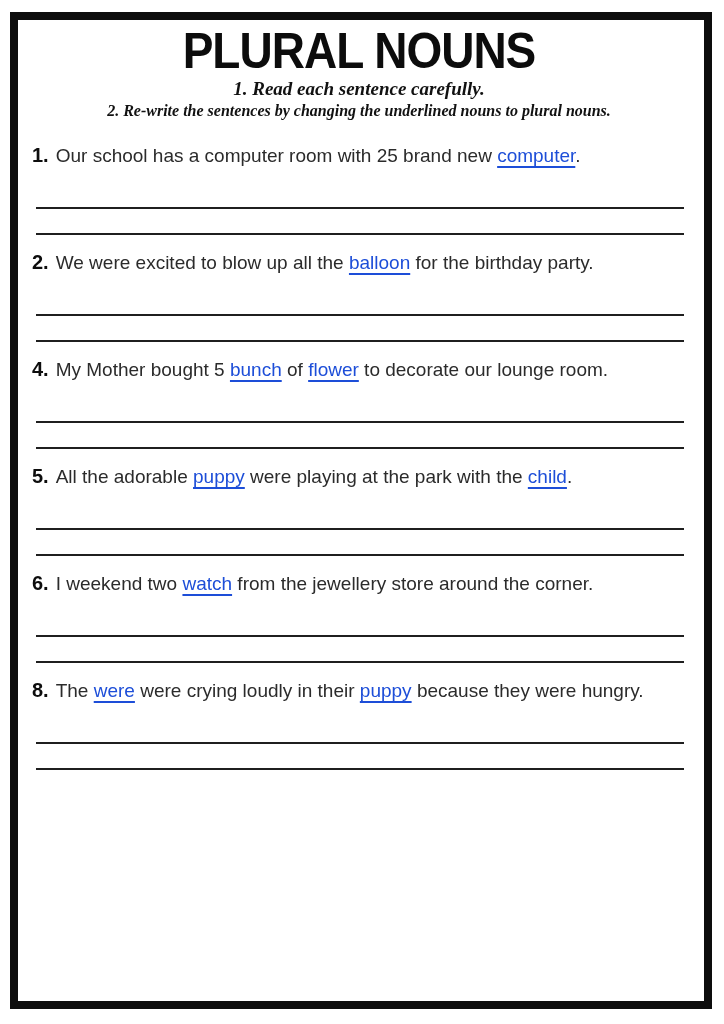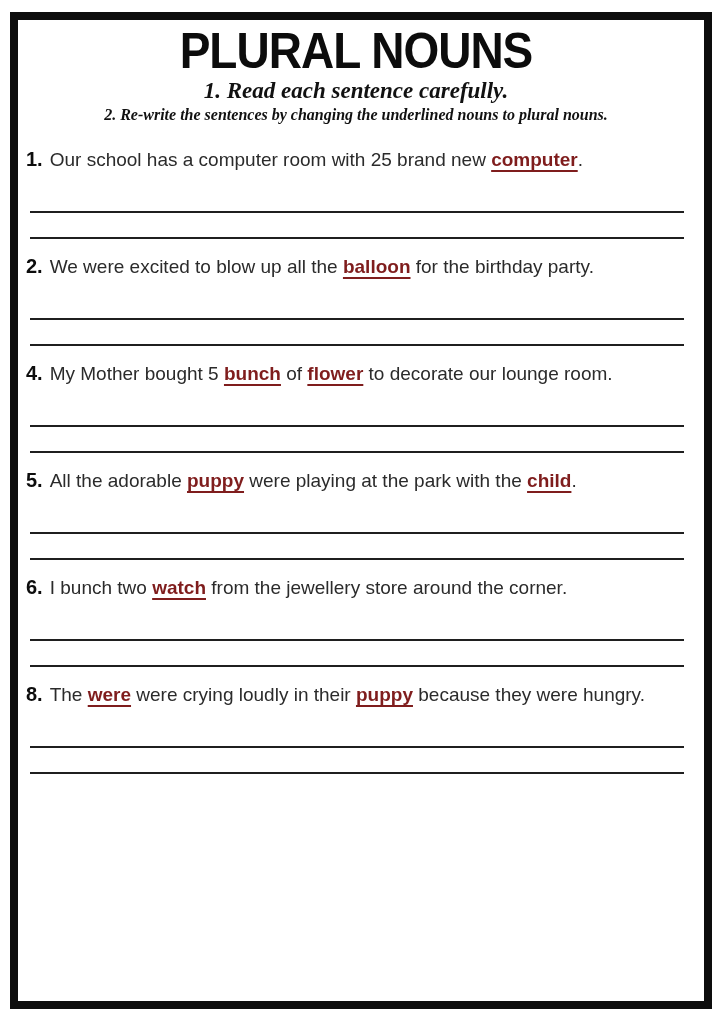--- a/index.html
+++ b/index.html
@@ -12,60 +12,60 @@
   }
   .frame {
     position: absolute;
     left: 10px; top: 12px;
     width: 702px; height: 997px;
     border: 8px solid #0d0d0d;
     box-sizing: border-box;
     background: #ffffff;
   }
   .content {
-    padding: 4px 18px 0 8px;
+    padding: 4px 18px 0 14px;
   }
   .title {
     margin: 2px 0 0 0;
     text-align: center;
     font-size: 46px;
     line-height: 1.0;
     font-weight: 800;
     letter-spacing: -1px;
     color: #0c0c0c;
     transform: scaleY(1.08);
     transform-origin: top center;
     font-family: "Liberation Sans", sans-serif;
   }
   .instr {
     text-align: center;
     font-family: "Liberation Serif", serif;
     font-style: italic;
     font-weight: bold;
     color: #111111;
   }
-  .instr-1 { font-size: 23px; margin-top: 6px; }
+  .instr-1 { font-size: 19px; margin-top: 6px; }
   .instr-2 { font-size: 16px; margin-top: 2px; }
   #questions { margin-top: 22px; }
   .question { margin-bottom: 14px; }
   .q-sentence {
     font-size: 19px;
     line-height: 26px;
     color: #2b2b2b;
     white-space: nowrap;
   }
   .q-num {
     font-weight: bold;
     color: #0d0d0d;
     font-size: 20px;
     margin-right: 7px;
   }
   .noun-underlined {
-    font-weight: bold;
-    color: #7f1d1d;
+    font-weight: normal;
+    color: #1d4ed8;
     text-decoration: underline;
     text-decoration-thickness: 1.5px;
     text-underline-offset: 4px;
   }
   .answer-line {
     height: 24px;
     border-bottom: 2px solid #1f1f1f;
     margin-left: 4px;
     margin-right: 2px;
   }
@@ -94,21 +94,21 @@
           <div class="q-sentence"><span class="q-num">4.</span><span class="plain">My Mother bought 5 </span><span class="noun-underlined">bunch</span><span class="plain"> of </span><span class="noun-underlined">flower</span><span class="plain"> to decorate our lounge room.</span></div>
           <div class="answer-line first"></div>
           <div class="answer-line"></div>
         </div>
         <div class="question">
           <div class="q-sentence"><span class="q-num">5.</span><span class="plain">All the adorable </span><span class="noun-underlined">puppy</span><span class="plain"> were playing at the park with the </span><span class="noun-underlined">child</span><span class="plain">.</span></div>
           <div class="answer-line first"></div>
           <div class="answer-line"></div>
         </div>
         <div class="question">
-          <div class="q-sentence"><span class="q-num">6.</span><span class="plain">I bunch two </span><span class="noun-underlined">watch</span><span class="plain"> from the jewellery store around the corner.</span></div>
+          <div class="q-sentence"><span class="q-num">6.</span><span class="plain">I weekend two </span><span class="noun-underlined">watch</span><span class="plain"> from the jewellery store around the corner.</span></div>
           <div class="answer-line first"></div>
           <div class="answer-line"></div>
         </div>
         <div class="question">
           <div class="q-sentence"><span class="q-num">8.</span><span class="plain">The </span><span class="noun-underlined">were</span><span class="plain"> were crying loudly in their </span><span class="noun-underlined">puppy</span><span class="plain"> because they were hungry.</span></div>
           <div class="answer-line first"></div>
           <div class="answer-line"></div>
         </div>
       </div>
   </div>

